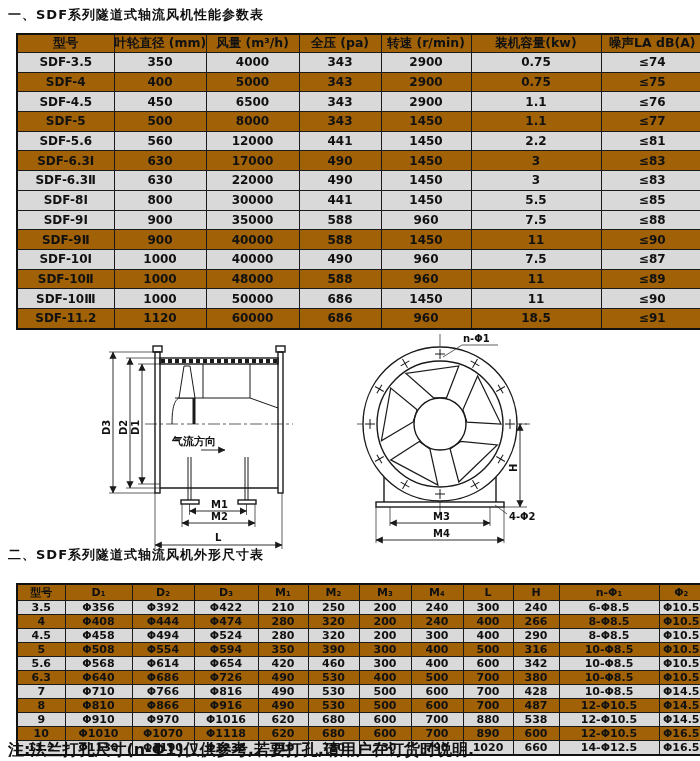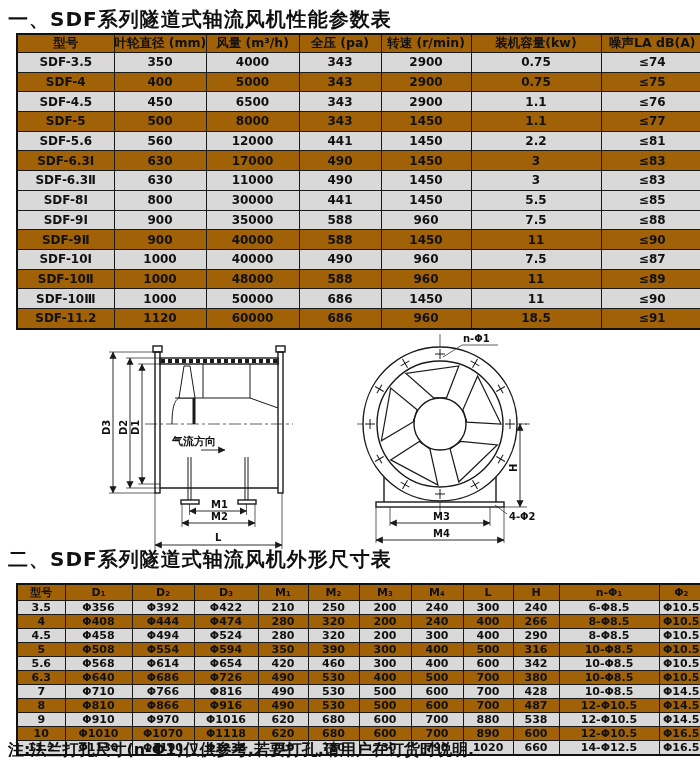--- a/index.html
+++ b/index.html
@@ -1,18 +1,18 @@
 <!DOCTYPE html>
 <html><head>
 <meta charset="utf-8">
 <style>
   html,body{margin:0;padding:0;background:#ffffff;}
   body{width:700px;height:761px;position:relative;font-family:"DejaVu Sans","Liberation Sans",sans-serif;color:#111;}
   .page{position:absolute;inset:0;background:#fff;}
-  .sec-title{position:absolute;left:8px;font-size:20px;font-weight:bold;letter-spacing:1px;white-space:nowrap;text-align:right;}
+  .sec-title{position:absolute;left:8px;font-size:13px;font-weight:bold;letter-spacing:1px;white-space:nowrap;text-align:right;}
   #title1{top:6px;}
   #title2{top:546px;}
   table{border-collapse:collapse;table-layout:fixed;position:absolute;left:16px;background:#a16207;border:2px solid #111;}
   #perf-table{top:33px;width:687px;height:297px;font-size:12px;}
   #dim-table{top:583px;width:687px;height:154px;font-size:11px;}
   th,td{border:1px solid #1a1a1a;text-align:center;vertical-align:middle;padding:0;overflow:hidden;white-space:nowrap;font-weight:600;}
   th{font-weight:bold;}
   #perf-table th{font-size:12.5px;}
   tr.shade td{background:#d9d9d9;}
   .note{position:absolute;left:8px;top:740px;font-size:16px;font-weight:bold;white-space:nowrap;}
@@ -105,21 +105,21 @@
           <td>630</td>
           <td>17000</td>
           <td>490</td>
           <td>1450</td>
           <td>3</td>
           <td>≤83</td>
         </tr>
         <tr class="shade">
           <td>SDF-6.3Ⅱ</td>
           <td>630</td>
-          <td>11000</td>
+          <td>22000</td>
           <td>490</td>
           <td>1450</td>
           <td>3</td>
           <td>≤83</td>
         </tr>
         <tr class="shade">
           <td>SDF-8Ⅰ</td>
           <td>800</td>
           <td>30000</td>
           <td>441</td>

